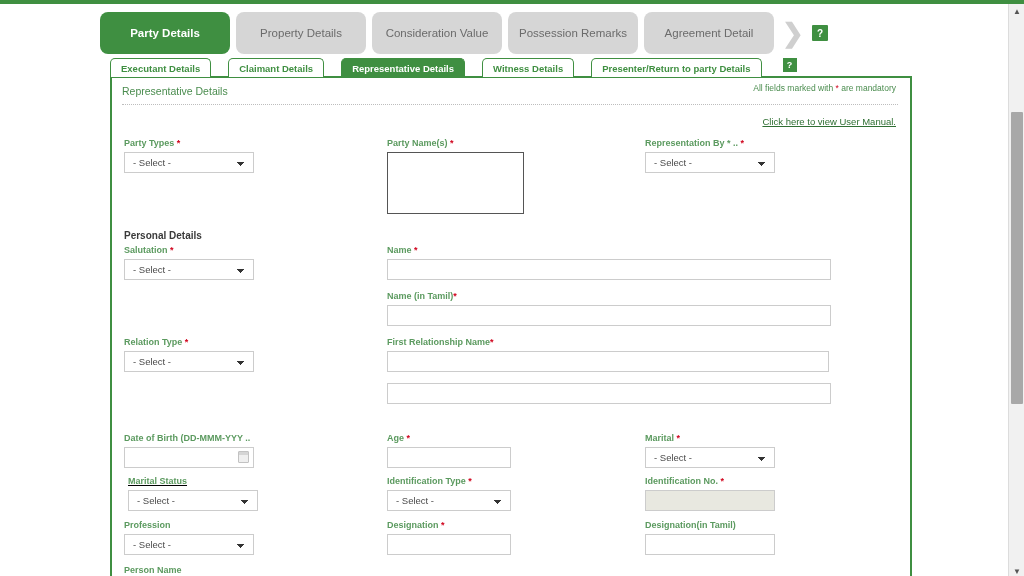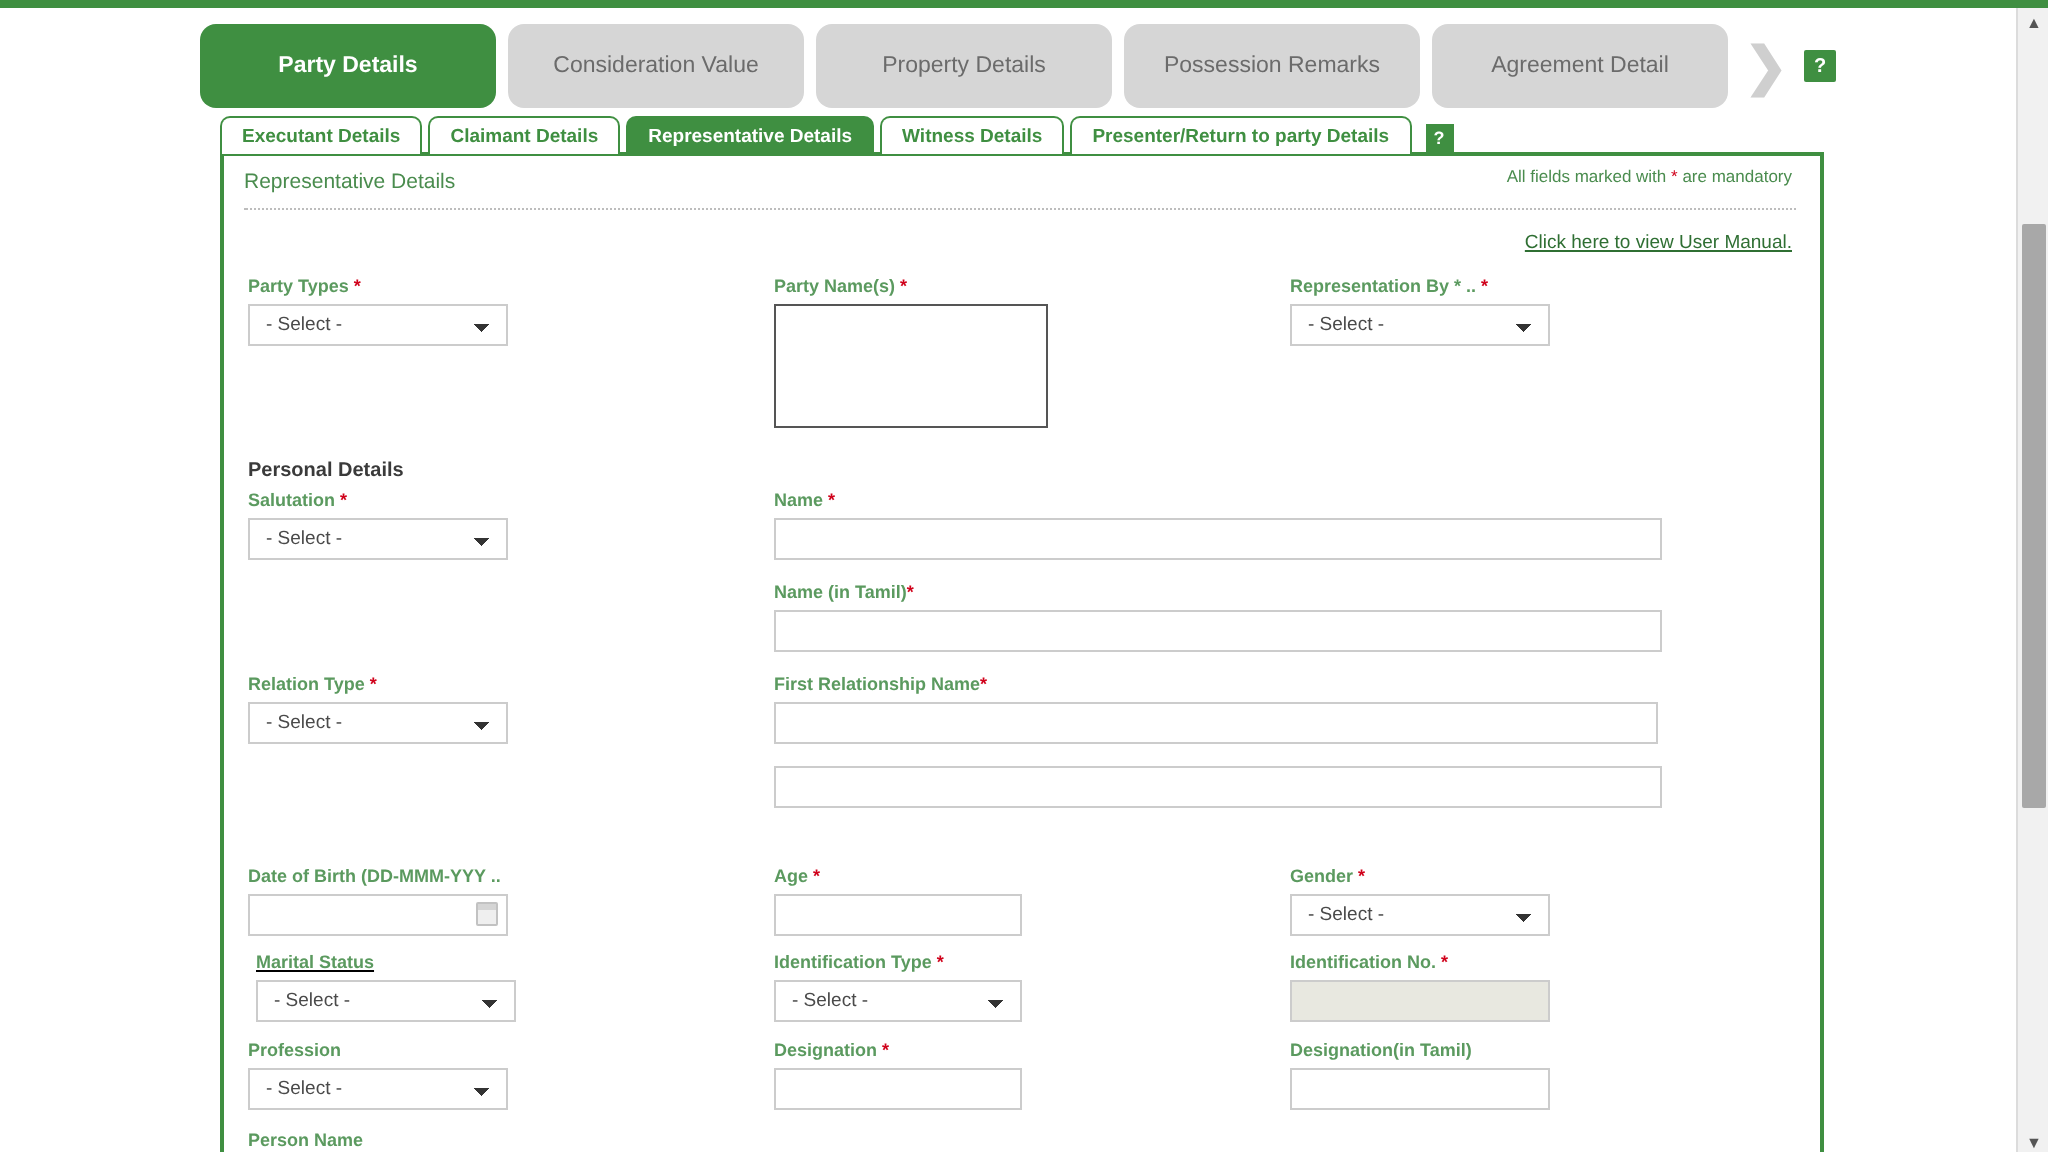--- a/index.html
+++ b/index.html
@@ -37,21 +37,21 @@
     top: 108px; height: 292px;
     background: #a8a8a8; border-radius: 1px;
   }
 
   
   .steps {
     position: absolute; left: 100px; top: 8px;
     display: flex; align-items: flex-start; gap: 6px;
   }
   .step {
-    width: 148px; height: 42px;
+    width: 130px; height: 42px;
     border-radius: 8px;
     background: #d6d6d6;
     color: #6b6b6b;
     font-size: 11.5px;
     display: flex; align-items: center; justify-content: center;
     text-align: center;
     user-select: none;
   }
   .step.active {
     background: #3f8f41; color: #ffffff; font-weight: bold;
@@ -66,21 +66,21 @@
     width: 16px; height: 16px; margin-top: 13px; margin-left: 2px;
     background: #3f8f41; color: #fff;
     font-size: 10px; font-weight: bold;
     display: flex; align-items: center; justify-content: center;
     border-radius: 1px;
   }
 
   
   .subtabs {
     position: absolute; left: 110px; top: 54px;
-    display: flex; align-items: flex-end; gap: 3px;
+    display: flex; gap: 17px;
     z-index: 4;
   }
   .subtab {
     height: 19px; padding: 0 10px;
     border: 1.5px solid #3f8f41;
     border-bottom: none;
     border-radius: 5px 5px 0 0;
     background: #ffffff;
     color: #3f8f41;
     font-size: 9.5px; font-weight: bold;
@@ -191,24 +191,24 @@
 </head>
 <body>
 
 <div id="page">
 
   <div class="steps">
     <div class="step active">
         <span>Party Details</span>
       </div>
     <div class="step">
+        <span>Property Details</span>
+      </div>
+    <div class="step">
         <span>Consideration Value</span>
-      </div>
-    <div class="step">
-        <span>Property Details</span>
       </div>
     <div class="step">
         <span>Possession Remarks</span>
       </div>
     <div class="step">
         <span>Agreement Detail</span>
       </div>
     <div class="chev">❯</div>
     <div class="help-sq">?</div>
   </div>
@@ -297,21 +297,21 @@
           <span class="cal-icon"></span>
         </span>
       </div>
 
       <div class="fld" style="left:275px; top:299px;">
         <label class="lbl"><span>Age </span><span class="star">*</span></label>
         <input class="ctl" style="width: 124px;">
       </div>
 
       <div class="fld" style="left:533px; top:299px;">
-        <label class="lbl"><span>Gender </span><span class="star">*</span></label>
+        <label class="lbl"><span>Marital </span><span class="star">*</span></label>
         <select class="ctl" style="width:130px;"><option>- Select -</option></select>
       </div>
 
       <div class="fld" style="left:16px; top:342px;text-decoration:underline;">
         <label class="lbl"><span>Marital Status</span><span class="star"></span></label>
         <select class="ctl" style="width:130px;"><option>- Select -</option></select>
       </div>
 
       <div class="fld" style="left:275px; top:342px;">
         <label class="lbl"><span>Identification Type </span><span class="star">*</span></label>

